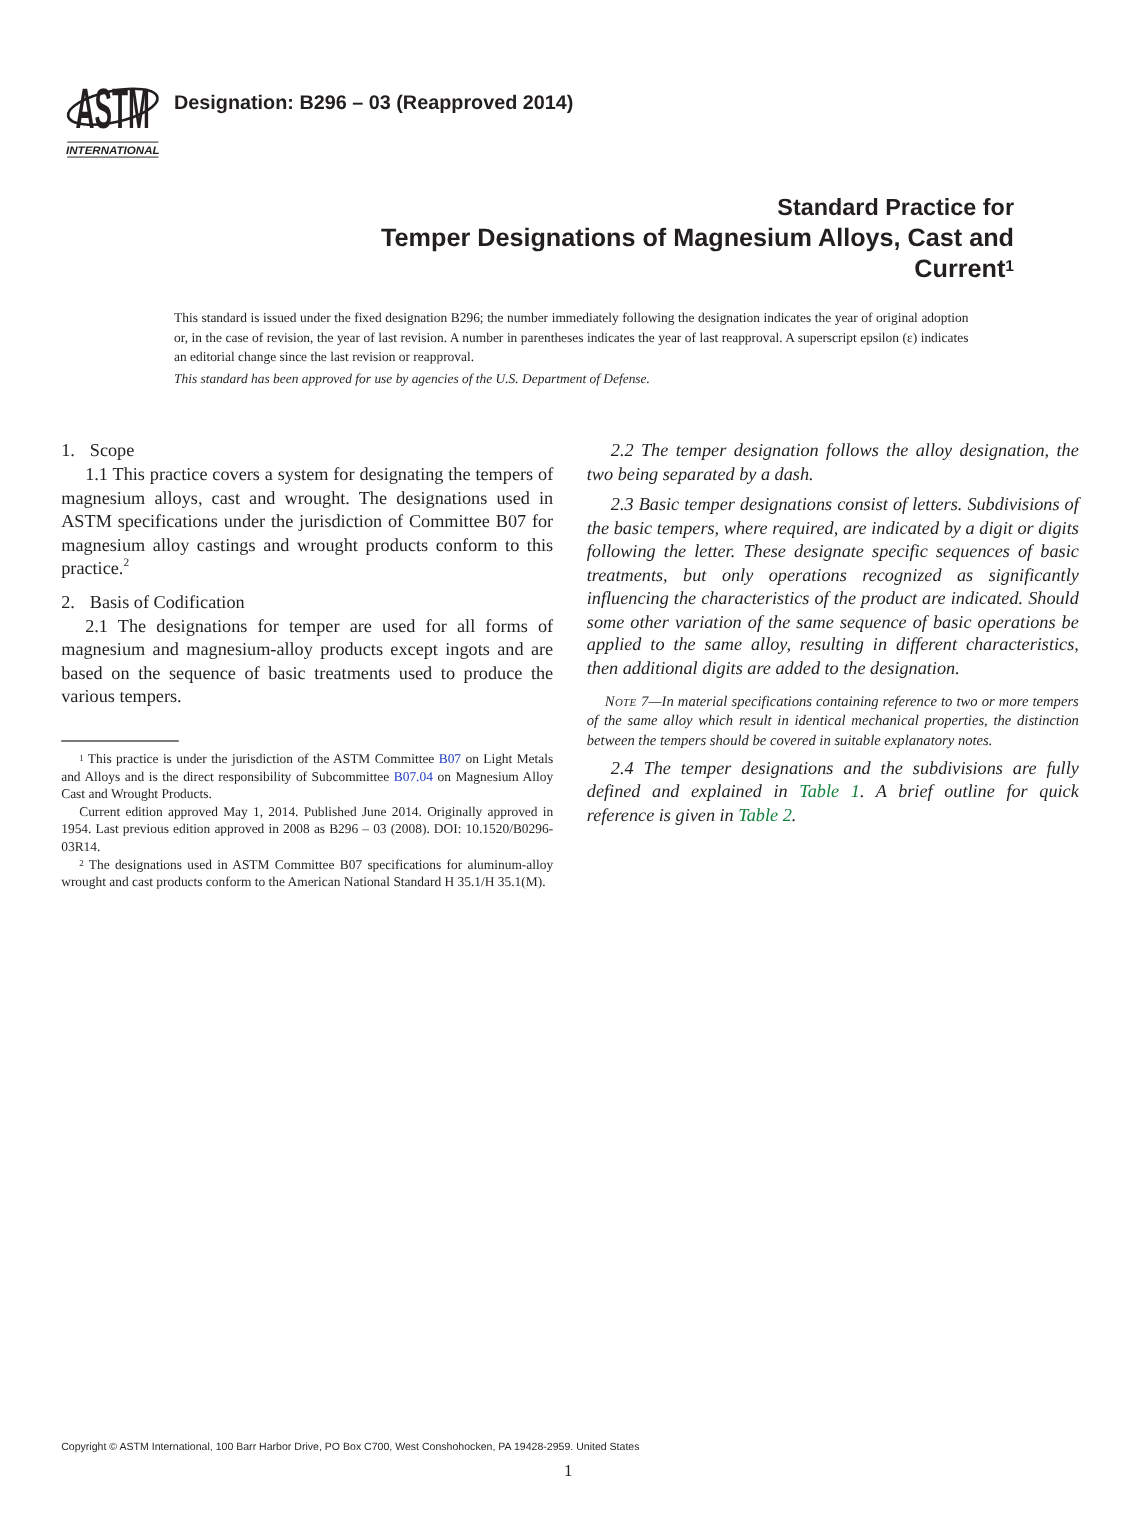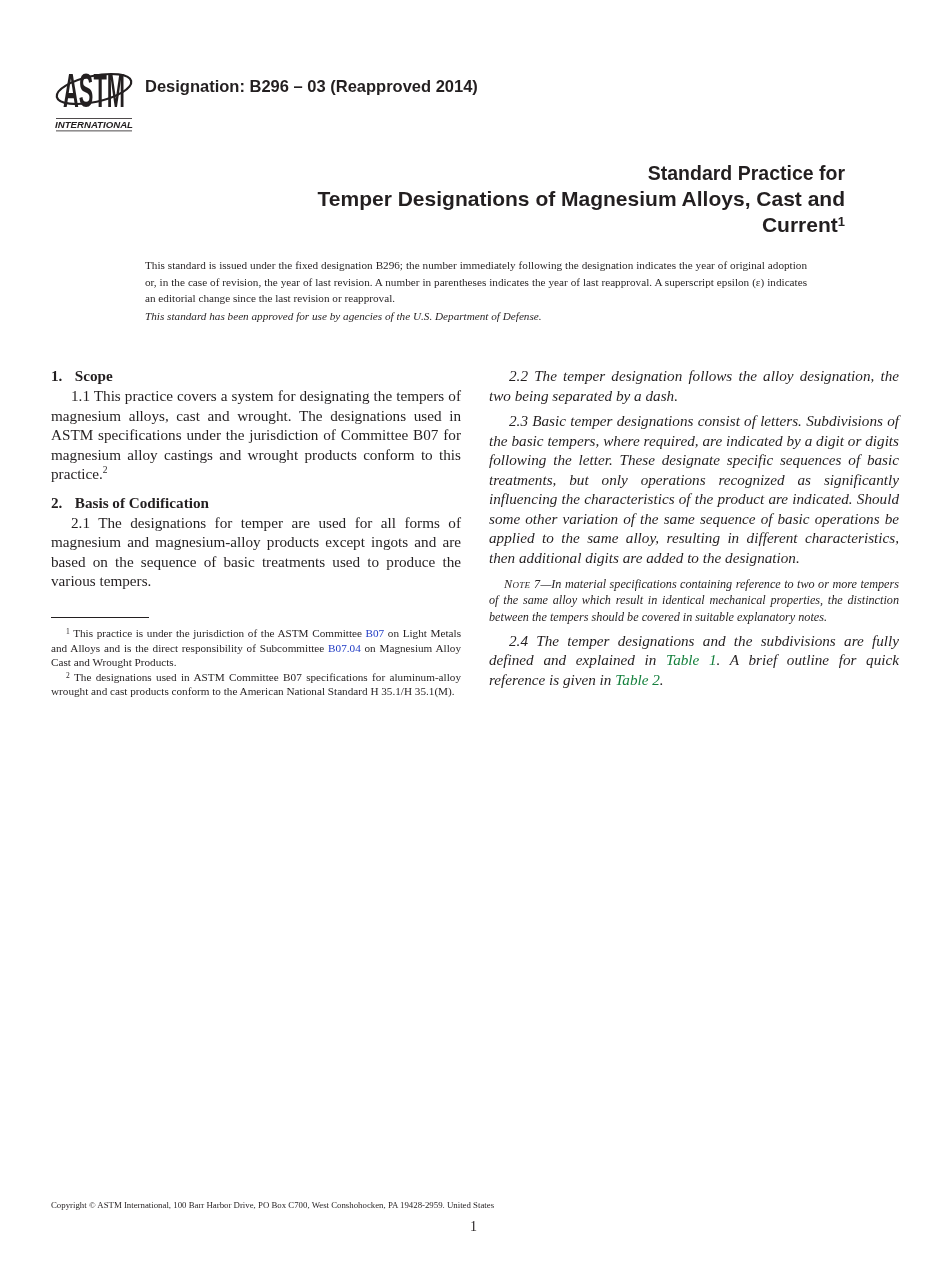--- a/index.html
+++ b/index.html
@@ -37,21 +37,21 @@
       left: 145px; top: 310px; width: 662px;
       font-size: 11.2px; font-style: italic;
     }
 
     
     .col { font-size: 15.2px; line-height: 19.5px; }
     .col p { margin: 0; text-align: justify; text-indent: 20px; }
     .col-left { left: 51px; top: 366px; width: 410px; }
     .col-right { left: 489px; top: 366px; width: 410px; font-style: italic; }
 
-    .sec-head { font-weight: bold; font-size: 15.2px; margin: 0 0 0 0; line-height: 20px; }
+    .sec-head { font-weight: normal; font-size: 15.2px; margin: 0 0 0 0; line-height: 20px; }
     .sec-head .num { display: inline-block; width: 20px; }
     .sp-s { height: 6px; }
     .sp-m { height: 9px; }
 
     sup.fn { font-size: 9.5px; vertical-align: top; position: relative; top: -3px; }
 
     .footnote-rule { left: 51px; top: 617px; width: 98px; height: 1px; background: #231f20; }
     .footnotes {
       left: 51px; top: 626px; width: 410px;
       font-size: 11.2px; line-height: 14.6px;
@@ -63,21 +63,21 @@
       font-size: 12.2px; line-height: 16.3px;
     }
     .note p { text-indent: 15px; }
     .smallcaps { font-variant: small-caps; letter-spacing: 0.3px; }
 
     .link-blue { color: #1f3ac4; }
     .link-red { color: #15803d; }
 
     .copyright {
       left: 51px; top: 1200px;
-      font-family: Liberation Serif, serif; font-size: 8.8px; color: #231f20;
+      font-family: Liberation Sans, sans-serif; font-size: 8.8px; color: #231f20;
       white-space: nowrap;
     }
     .page-num {
       left: 470px; top: 1219px; font-size: 14px; color: #231f20;
     }
   </style>
 </head>
 <body>
 
 <div class="abs logo">
@@ -104,20 +104,21 @@
   <div class="sec-head"><span class="num">1.</span> <span>Scope</span></div>
   <p><span>1.1 This practice covers a system for designating the tempers of magnesium alloys, cast and wrought. The designations used in ASTM specifications under the jurisdiction of Committee B07 for magnesium alloy castings and wrought products conform to this practice.</span><sup class="fn">2</sup></p>
   <div class="sp-m"></div>
   <div class="sec-head"><span class="num">2.</span> <span>Basis of Codification</span></div>
   <p>2.1 The designations for temper are used for all forms of magnesium and magnesium-alloy products except ingots and are based on the sequence of basic treatments used to produce the various tempers.</p>
 </div>
 
 <div class="abs footnote-rule"></div>
 <div class="abs footnotes">
   <p><sup>1</sup><span> This practice is under the jurisdiction of the ASTM Committee </span><span class="link-blue">B07</span><span> on Light Metals and Alloys and is the direct responsibility of Subcommittee </span><span class="link-blue">B07.04</span><span> on Magnesium Alloy Cast and Wrought Products.</span></p>
+  <p>Current edition approved May 1, 2014. Published June 2014. Originally approved in 1954. Last previous edition approved in 2008 as B296 – 03 (2008). DOI: 10.1520/B0296-03R14.</p>
   <p><sup>2</sup><span> The designations used in ASTM Committee B07 specifications for aluminum-alloy wrought and cast products conform to the American National Standard H 35.1/H 35.1(M).</span></p>
 </div>
 
 <div class="abs col col-right">
   <p>2.2 The temper designation follows the alloy designation, the two being separated by a dash.</p>
   <div class="sp-s"></div>
   <p>2.3 Basic temper designations consist of letters. Subdivisions of the basic tempers, where required, are indicated by a digit or digits following the letter. These designate specific sequences of basic treatments, but only operations recognized as significantly influencing the characteristics of the product are indicated. Should some other variation of the same sequence of basic operations be applied to the same alloy, resulting in different characteristics, then additional digits are added to the designation.</p>
   <div class="sp-m"></div>
   <div class="note">
     <p><span class="smallcaps">Note 7</span><span>—In material specifications containing reference to two or more tempers of the same alloy which result in identical mechanical properties, the distinction between the tempers should be covered in suitable explanatory notes.</span></p>

